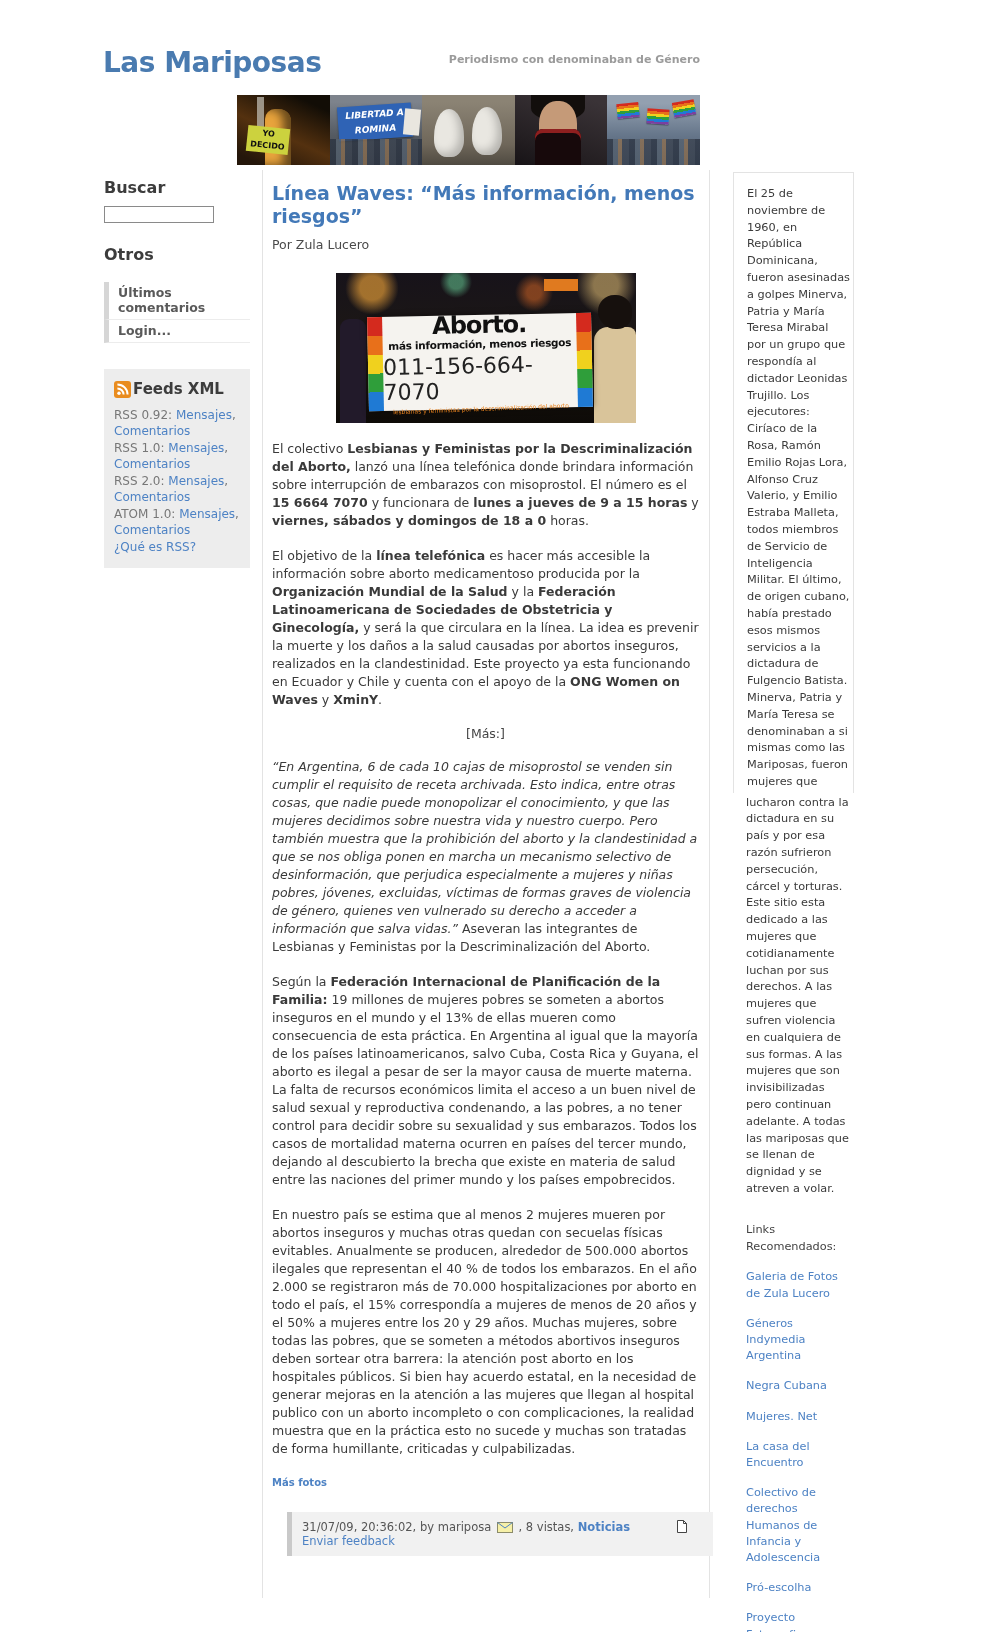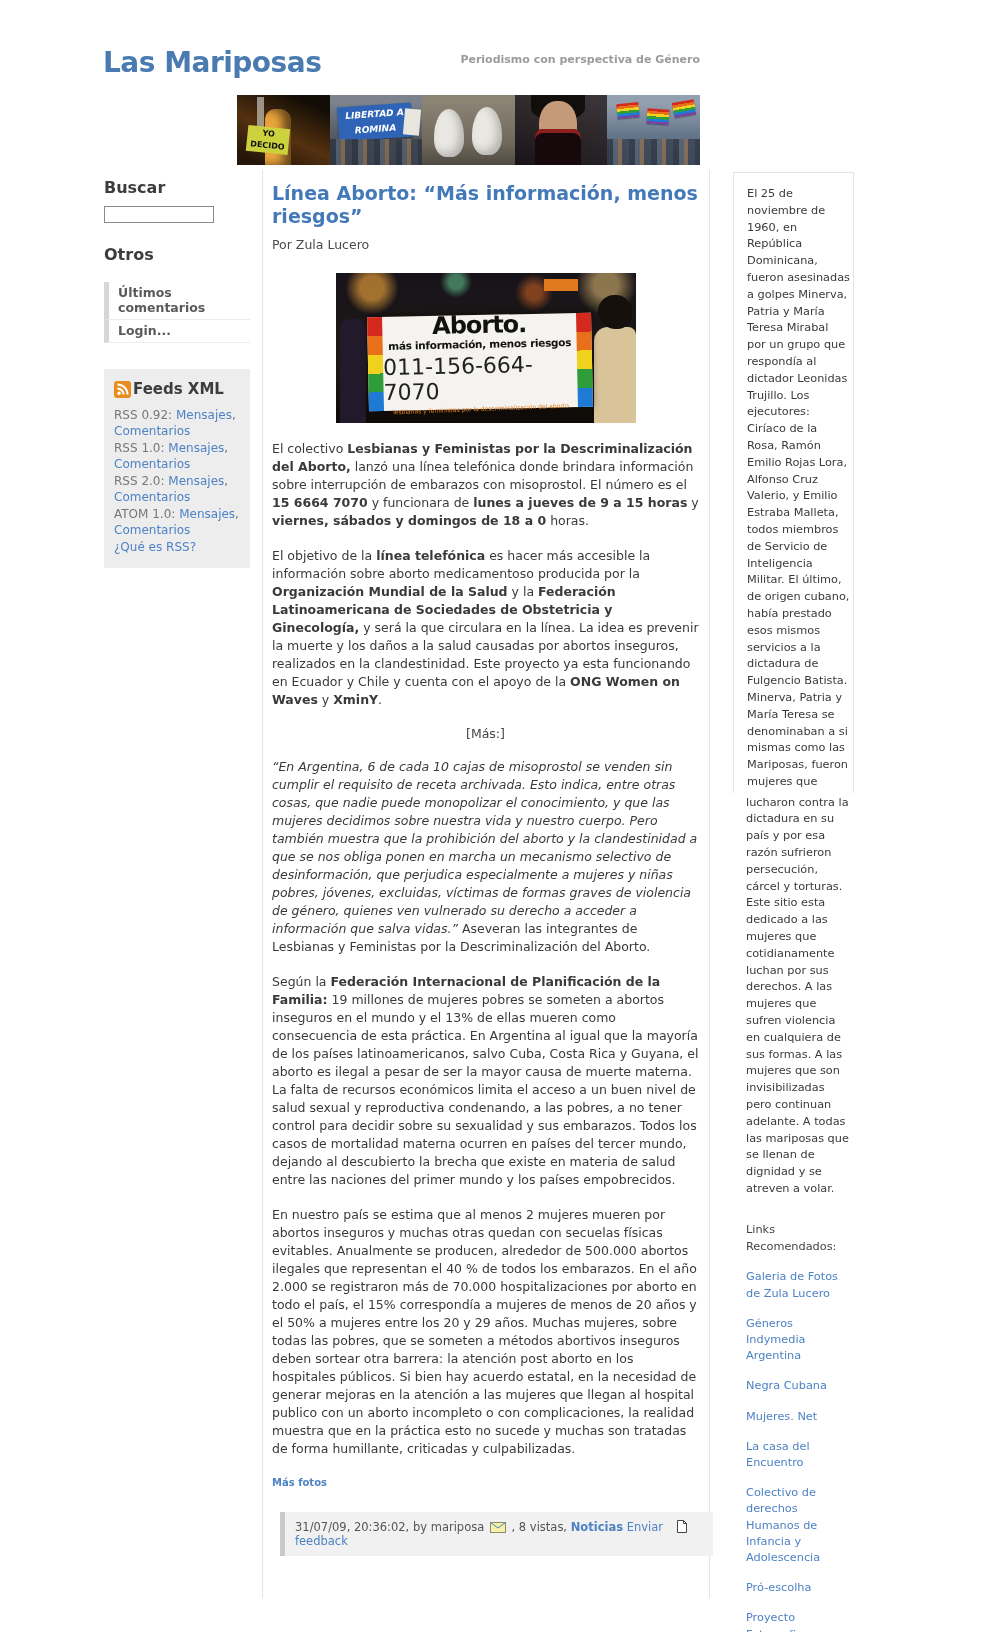--- a/index.html
+++ b/index.html
@@ -64,40 +64,40 @@
   .photo-banner { position:absolute; left:32px; right:44px; top:42px; bottom:14px; background:#f5f3ef; transform:rotate(-1.2deg); display:flex; box-shadow:0 0 6px rgba(0,0,0,.5); }
   .rainbow { width:15px; height:100%; background:linear-gradient(180deg,#d42a1e 0 20%,#e8701a 20% 40%,#f0d11e 40% 60%,#2f9e3a 60% 80%,#1f7ad4 80% 100%); }
   .banner-center { flex:1; display:flex; flex-direction:column; align-items:center; justify-content:center; color:#111; }
   .banner-title { font-size:24px; font-weight:bold; letter-spacing:-1px; line-height:24px; }
   .banner-sub { font-size:10.5px; font-weight:bold; letter-spacing:-0.3px; margin-top:1px; }
   .banner-phone { font-size:22px; font-weight:500; letter-spacing:0; margin-top:3px; color:#222; }
   .banner-caption { font-size:6px; color:#e8821e; margin-top:2px; transform:rotate(-1deg); }
   .para { margin-top:17px; font-size:12.5px; line-height:18px; color:#3a3a3a; }
   .more-marker { margin-top:17px; text-align:center; font-size:12.5px; color:#444; }
   .more-photos { display:inline-block; margin-top:19px; font-size:10px; font-weight:bold; }
-  .meta-bar { position:relative; margin:22px -14px 0 8px; background:#f1f1f1; border-left:5px solid #c9c9c9; padding:8px 43px 8px 10px; font-size:11.5px; color:#555; }
+  .meta-bar { position:relative; margin:22px -14px 0 15px; background:#f1f1f1; border-left:5px solid #c9c9c9; padding:8px 43px 8px 10px; font-size:11.5px; color:#555; }
   .meta-bar .bold-link { font-weight:bold; }
   .envelope { display:inline-block; vertical-align:-2px; margin:0 2px; }
   .permalink { position:absolute; right:26px; top:8px; }
 
   
   .sidebar-right { position:absolute; left:733px; top:172px; width:121px; font-size:11.3px; line-height:16.8px; color:#3a3a3a; }
   .bio-box { border:1px solid #e3e3e3; border-bottom:none; padding:13px 3px 2px 13px; }
   .bio-rest { padding:2px 3px 0 13px; }
   .links-block { padding:24px 3px 0 13px; }
   .links-heading { color:#444; }
   .rec-link { display:block; margin-top:14px; line-height:16.2px; }
 </style>
 </head>
 <body>
 
 <div class="page">
 
   <div class="site-title">Las Mariposas</div>
-  <div class="tagline">Periodismo con perspectiva de Género</div>
+  <div class="tagline">Periodismo con denominaban de Género</div>
 
   <div class="photo-strip">
     <div class="tile tile1">
       <div class="obelisk"></div>
       <div class="figure1"></div>
       <div class="sign-yellow">YO DECIDO</div>
     </div>
     <div class="tile tile2">
       <div class="sign-blue">LIBERTAD A ROMINA</div>
       <div class="sign-white"></div>
@@ -158,21 +158,21 @@
         <a class="rss-link">Mensajes</a><span>,</span>
         <a class="rss-link">Comentarios</a>
       </div>
       <div class="feed-line">
         <a class="rss-link">¿Qué es RSS?</a>
       </div>
     </div>
   </div>
 
   <div class="main-col">
-    <div class="article-title">Línea Aborto: “Más información, menos riesgos”</div>
+    <div class="article-title">Línea Waves: “Más información, menos riesgos”</div>
     <div class="byline">Por Zula Lucero</div>
 
     <div class="article-photo">
       <div class="person-left"></div>
       <div class="person-right"></div>
       <div class="hair-right"></div>
       <div class="photo-sign"></div>
       <div class="photo-banner">
         <div class="rainbow"></div>
         <div class="banner-center">

